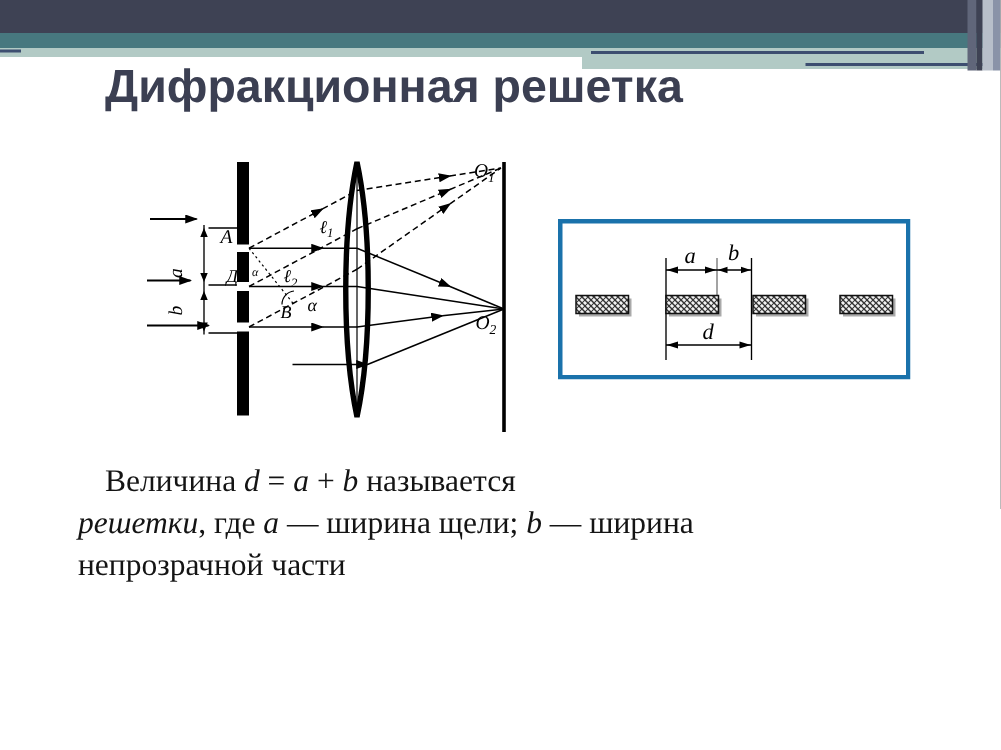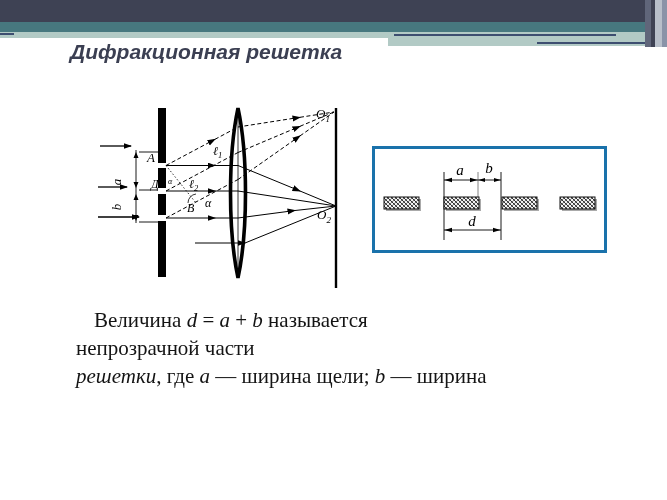--- a/index.html
+++ b/index.html
@@ -17,30 +17,30 @@
   .navy-line-2{position:absolute;left:537px;top:42px;width:121px;height:2px;background:var(--accent-line);}
   .vstripes{position:absolute;left:645px;top:0;width:22px;height:47px;display:flex;}
   .vstripes div{height:100%;}
   .vs1{width:6px;background:var(--stripe-mid);}
   .vs2{width:4px;background:var(--header-dark);}
   .vs3{width:7px;background:var(--stripe-light);}
   .vs4{width:5px;background:var(--stripe-gray);}
   
   .title{
     position:absolute;left:70px;top:40px;width:560px;
-    font-size:21px;font-weight:bold;font-style:italic;
+    font-size:31px;font-weight:bold;
     color:var(--title-color);white-space:nowrap;
   }
   
   .diag-left{position:absolute;left:95px;top:95px;width:250px;height:200px;}
   .diag-right{position:absolute;left:372px;top:146px;width:235px;height:107px;}
   svg text{font-family:"Liberation Serif",serif;}
   
   .paragraph{
-    position:absolute;left:76px;top:306px;width:420px;
+    position:absolute;left:52px;top:306px;width:420px;
     font-family:"Liberation Serif",serif;font-size:21px;line-height:28px;
     color:#141414;
   }
   .txt-line{white-space:nowrap;}
   .txt-line.indent{padding-left:18px;}
   .seg-em{font-style:italic;}
 </style>
 </head>
 <body>
 
@@ -187,17 +187,17 @@
     <g stroke="#000" stroke-width="0.9">
       <line x1="72" y1="84" x2="129" y2="84"></line>
       <polygon points="72.5,84 80,81.7 80,86.3" fill="#000" stroke="none"></polygon>
       <polygon points="128.5,84 121,81.7 121,86.3" fill="#000" stroke="none"></polygon>
     </g>
     <text x="100" y="80" font-size="15" font-style="italic" text-anchor="middle">d</text>
   </svg>
 
   <div class="paragraph" id="paragraph">
       <div class="txt-line indent"><span class="seg">Величина </span><span class="seg-em">d</span><span class="seg"> = </span><span class="seg-em">a</span><span class="seg"> + </span><span class="seg-em">b</span><span class="seg"> называется</span></div>
+      <div class="txt-line"><span class="seg-em">решетки</span><span class="seg">, где </span><span class="seg-em">a</span><span class="seg"> — ширина щели; </span><span class="seg-em">b</span><span class="seg"> — ширина</span></div>
       <div class="txt-line"><span class="seg">непрозрачной части</span></div>
-      <div class="txt-line"><span class="seg-em">решетки</span><span class="seg">, где </span><span class="seg-em">a</span><span class="seg"> — ширина щели; </span><span class="seg-em">b</span><span class="seg"> — ширина</span></div>
     </div>
 
 </div>
 
 </body></html>

